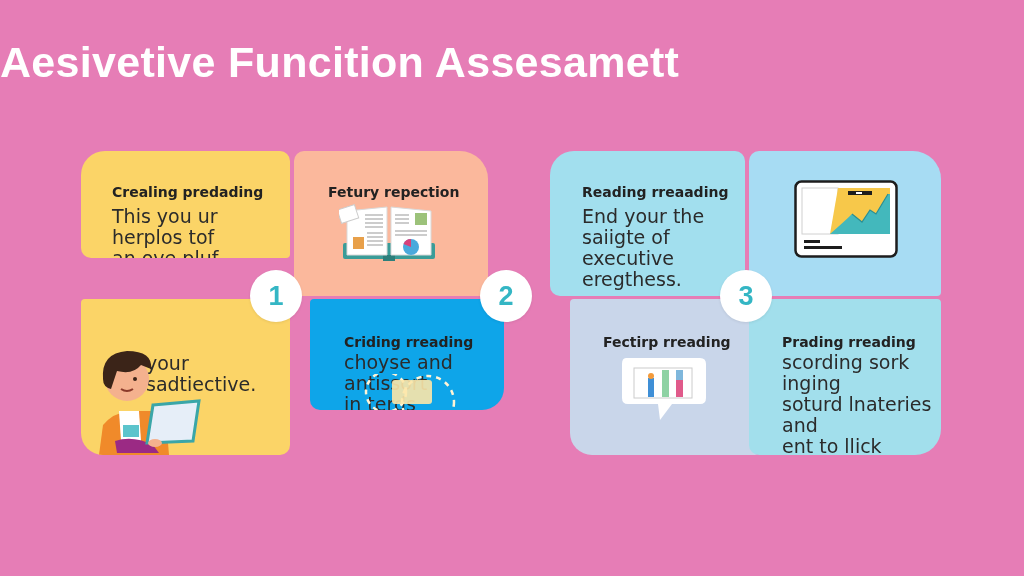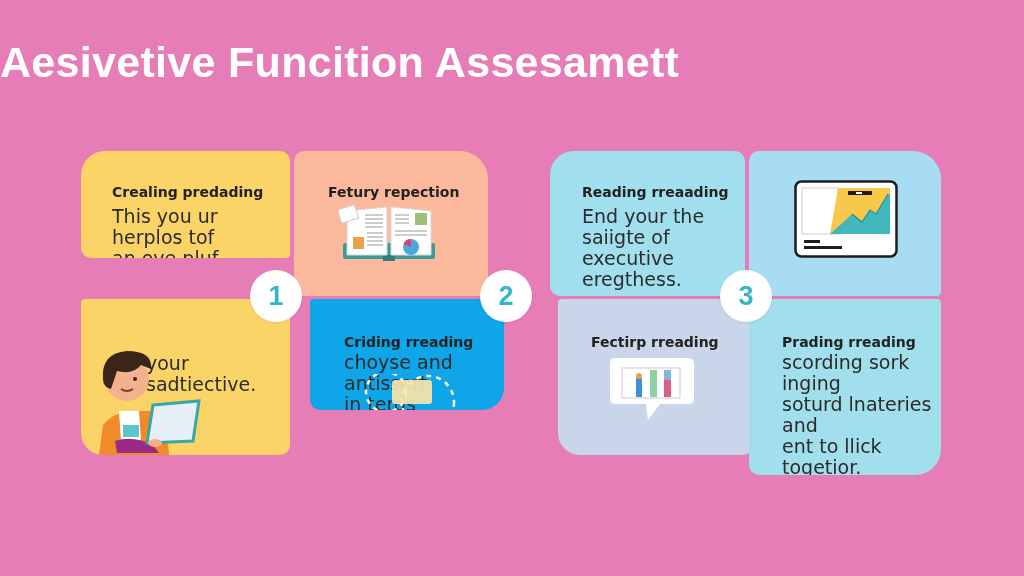--- a/index.html
+++ b/index.html
@@ -39,22 +39,22 @@
       line-height: 21px;
       color: #2b2b2b;
       white-space: pre-line;
     }
     .c1 { left: 81px; top: 151px; width: 209px; height: 107px; background: #fbd467; }
     .c2 { left: 294px; top: 151px; width: 194px; height: 145px; background: #fbb89c; padding-left: 47px; }
     .c3 { left: 81px; top: 299px; width: 209px; height: 156px; background: #fbd467; }
     .c4 { left: 294px; top: 299px; width: 194px; height: 111px; background: #0ea5e9; margin-left: 16px; }
     .c5 { left: 550px; top: 151px; width: 195px; height: 145px; background: #a2dfee; }
     .c6 { left: 749px; top: 151px; width: 192px; height: 145px; background: #a7dcf3; }
-    .c7 { left: 558px; top: 299px; width: 195px; height: 156px; background: #c9d6ea; padding-left: 32px; }
-    .c8 { left: 749px; top: 299px; width: 192px; height: 176px; background: #a2dfec; padding-left: 16px; }
+    .c7 { left: 570px; top: 299px; width: 195px; height: 156px; background: #c9d6ea; padding-left: 32px; }
+    .c8 { left: 749px; top: 299px; width: 192px; height: 156px; background: #a2dfec; padding-left: 16px; }
 
     .c1 { border-radius: 24px 10px 4px 10px; }
     .c2 { border-radius: 10px 28px 4px 4px; }
     .c3 { border-radius: 4px 4px 10px 22px; }
     .c4 { border-radius: 4px 4px 22px 10px; }
     .c5 { border-radius: 24px 10px 4px 10px; padding-left: 28px; }
     .c6 { border-radius: 10px 28px 4px 4px; }
     .c7 { border-radius: 4px 4px 10px 22px; }
     .c8 { border-radius: 4px 4px 26px 10px; }
 

